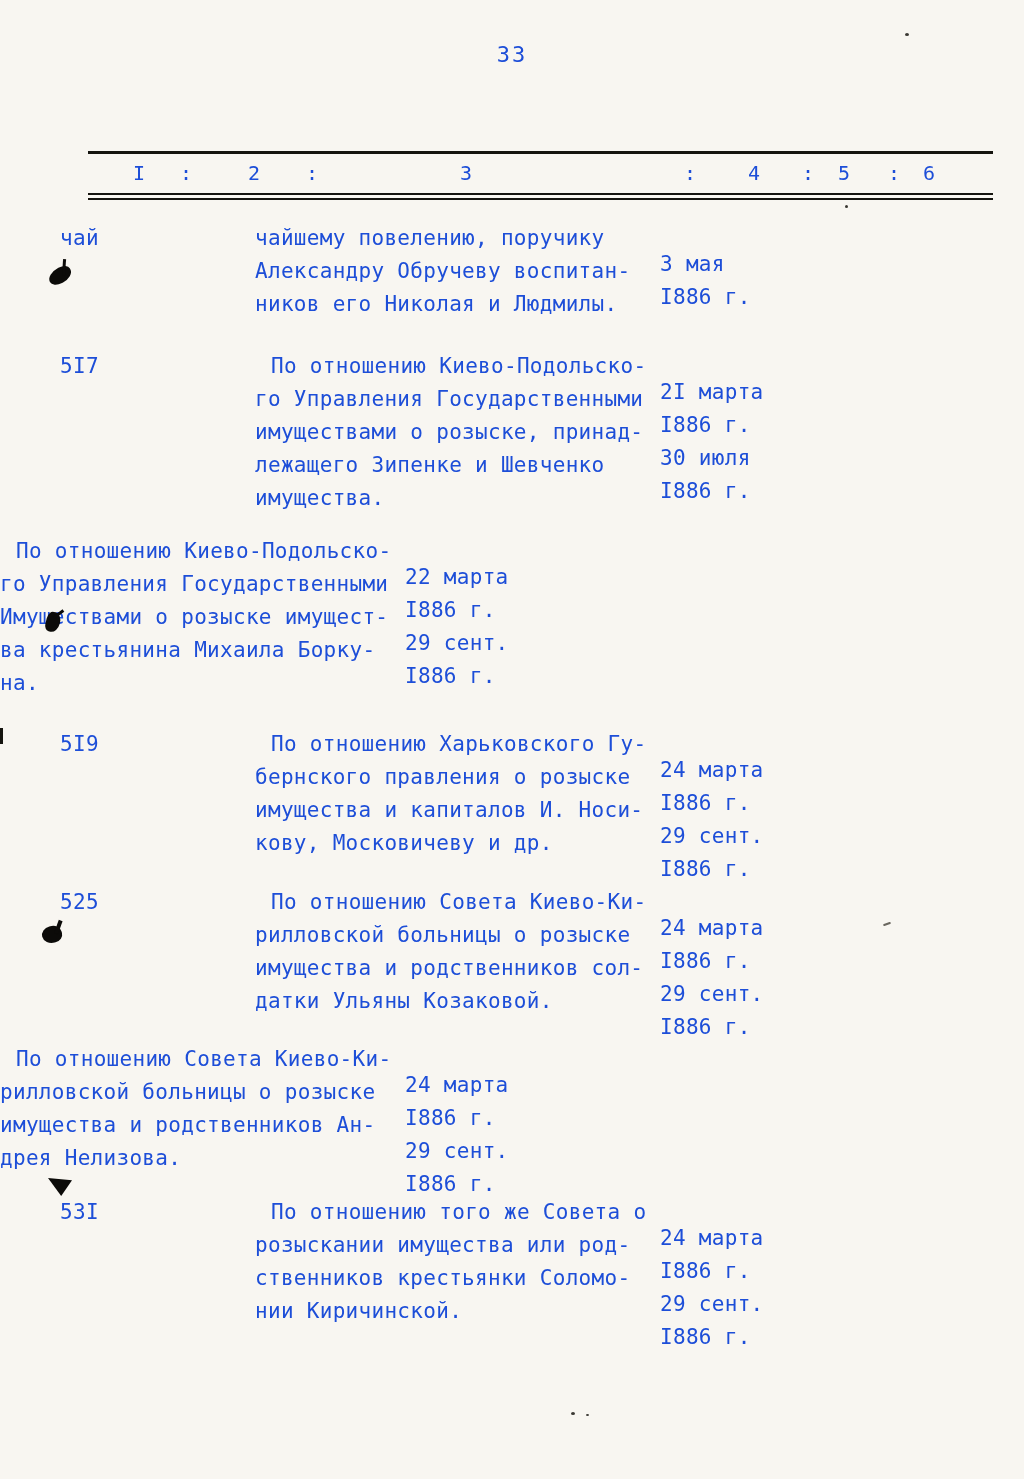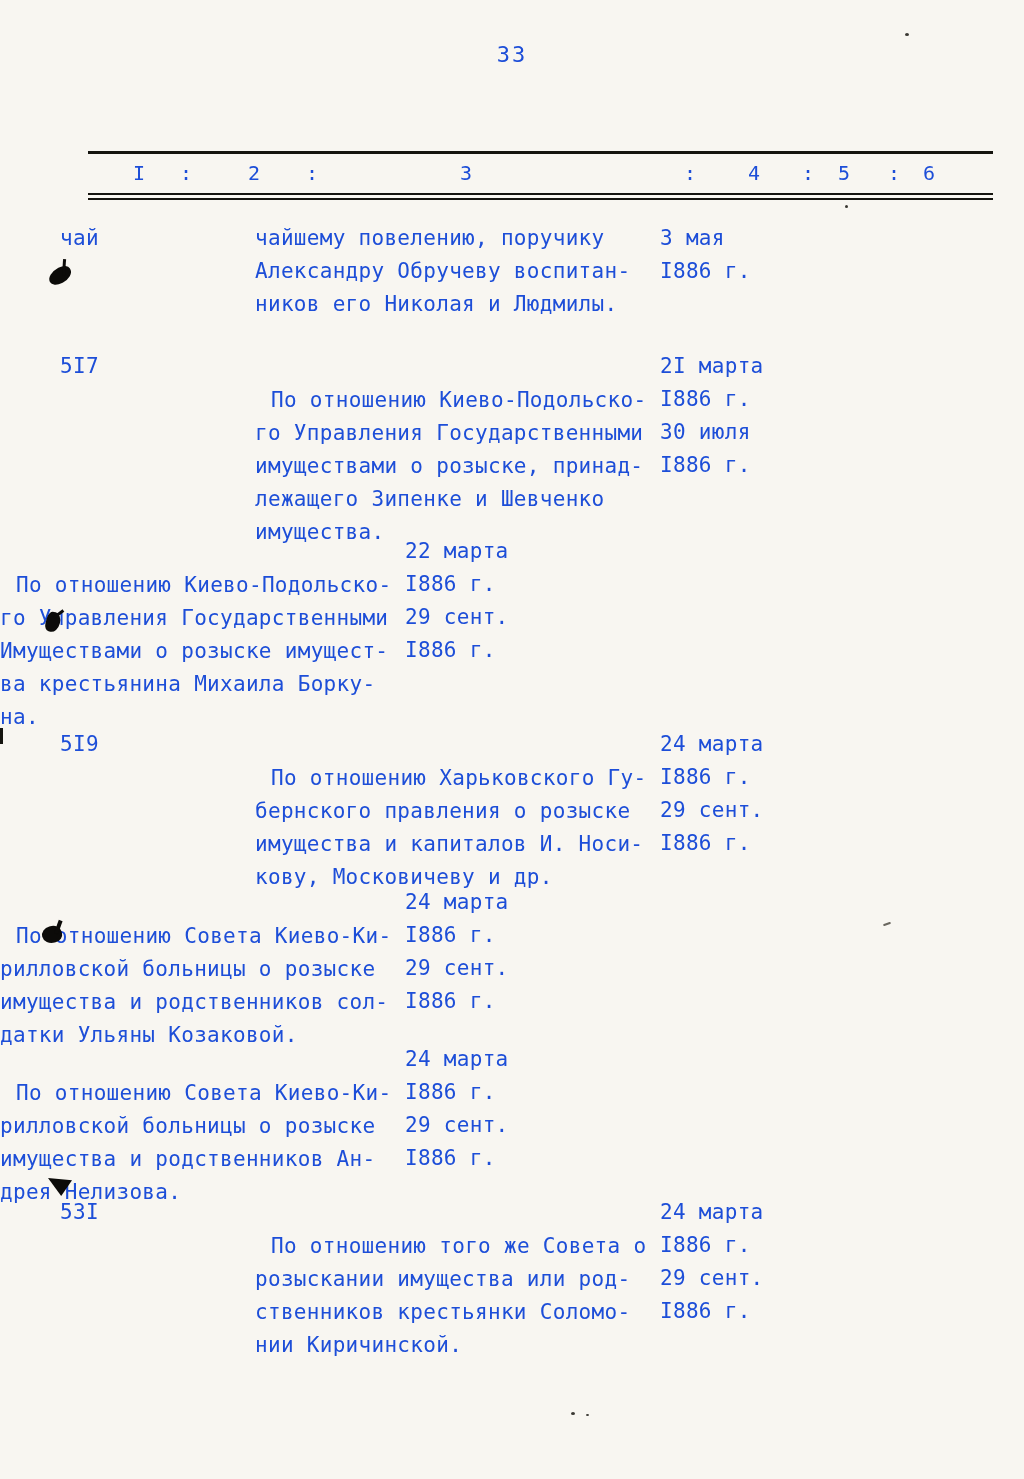--- a/index.html
+++ b/index.html
@@ -85,27 +85,28 @@
     box-sizing: content-box;
     flex: 0 0 auto;
     white-space: pre;
   }
   .desc {
     display: block;
     width: 403px;
     flex: 0 0 auto;
     white-space: pre-line;
   }
-  .row.indent .desc { text-indent: 16px; margin-top: 34px; }
+  .row.indent .desc { text-indent: 16px; }
   .dates {
     display: block;
     margin-left: 2px;
     width: 170px;
     flex: 0 0 auto;
     white-space: pre-line;
+    margin-top: 26px;
   }
   
   .blot {
     position: absolute;
     background: #0c0b09;
   }
   .blot-1 {
     left: 48px; top: 268px;
     width: 24px; height: 15px;
     border-radius: 60% 40% 55% 45%;
@@ -235,20 +236,21 @@
 бернского правления о розыске
 имущества и капиталов И. Носи-
 кову, Московичеву и др.</span>
     <span class="dates">24 марта
 I886 г.
 29 сент.
 I886 г.</span>
   </div>
 
   <div class="row r4 indent">
+    <span class="num">525</span>
     <span class="desc">По отношению Совета Киево-Ки-
 рилловской больницы о розыске
 имущества и родственников сол-
 датки Ульяны Козаковой.</span>
     <span class="dates">24 марта
 I886 г.
 29 сент.
 I886 г.</span>
   </div>
 

